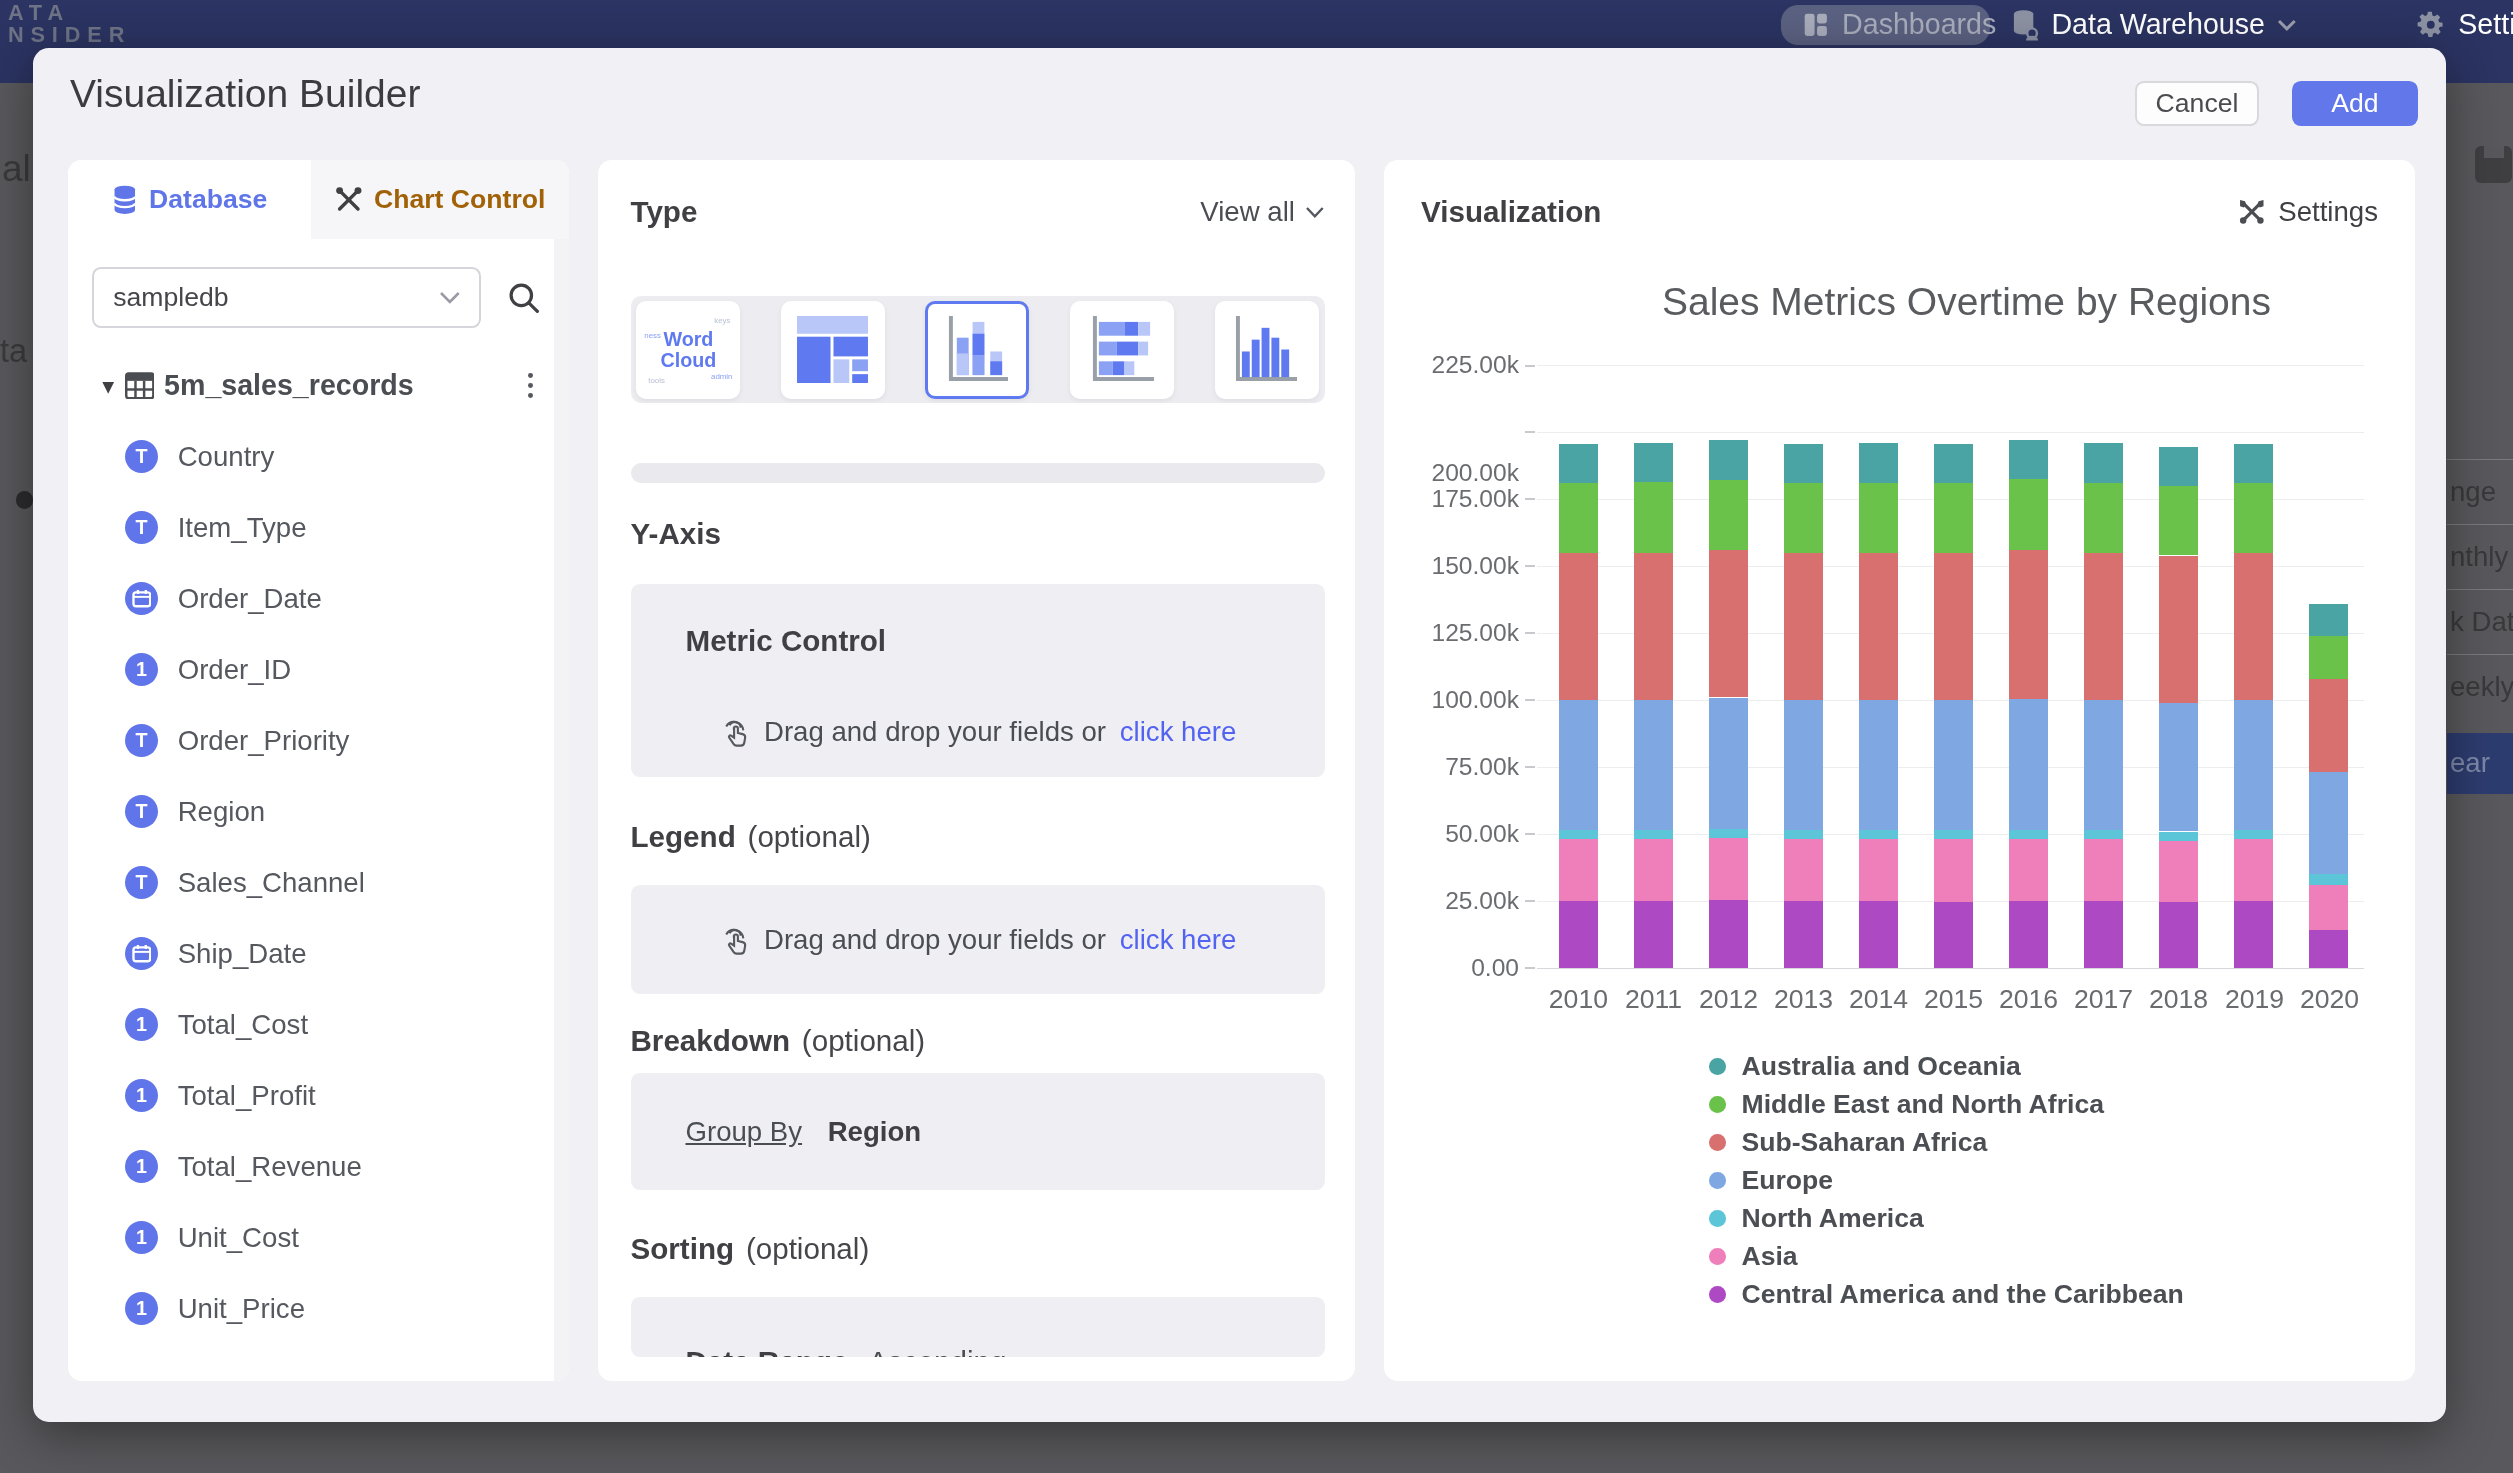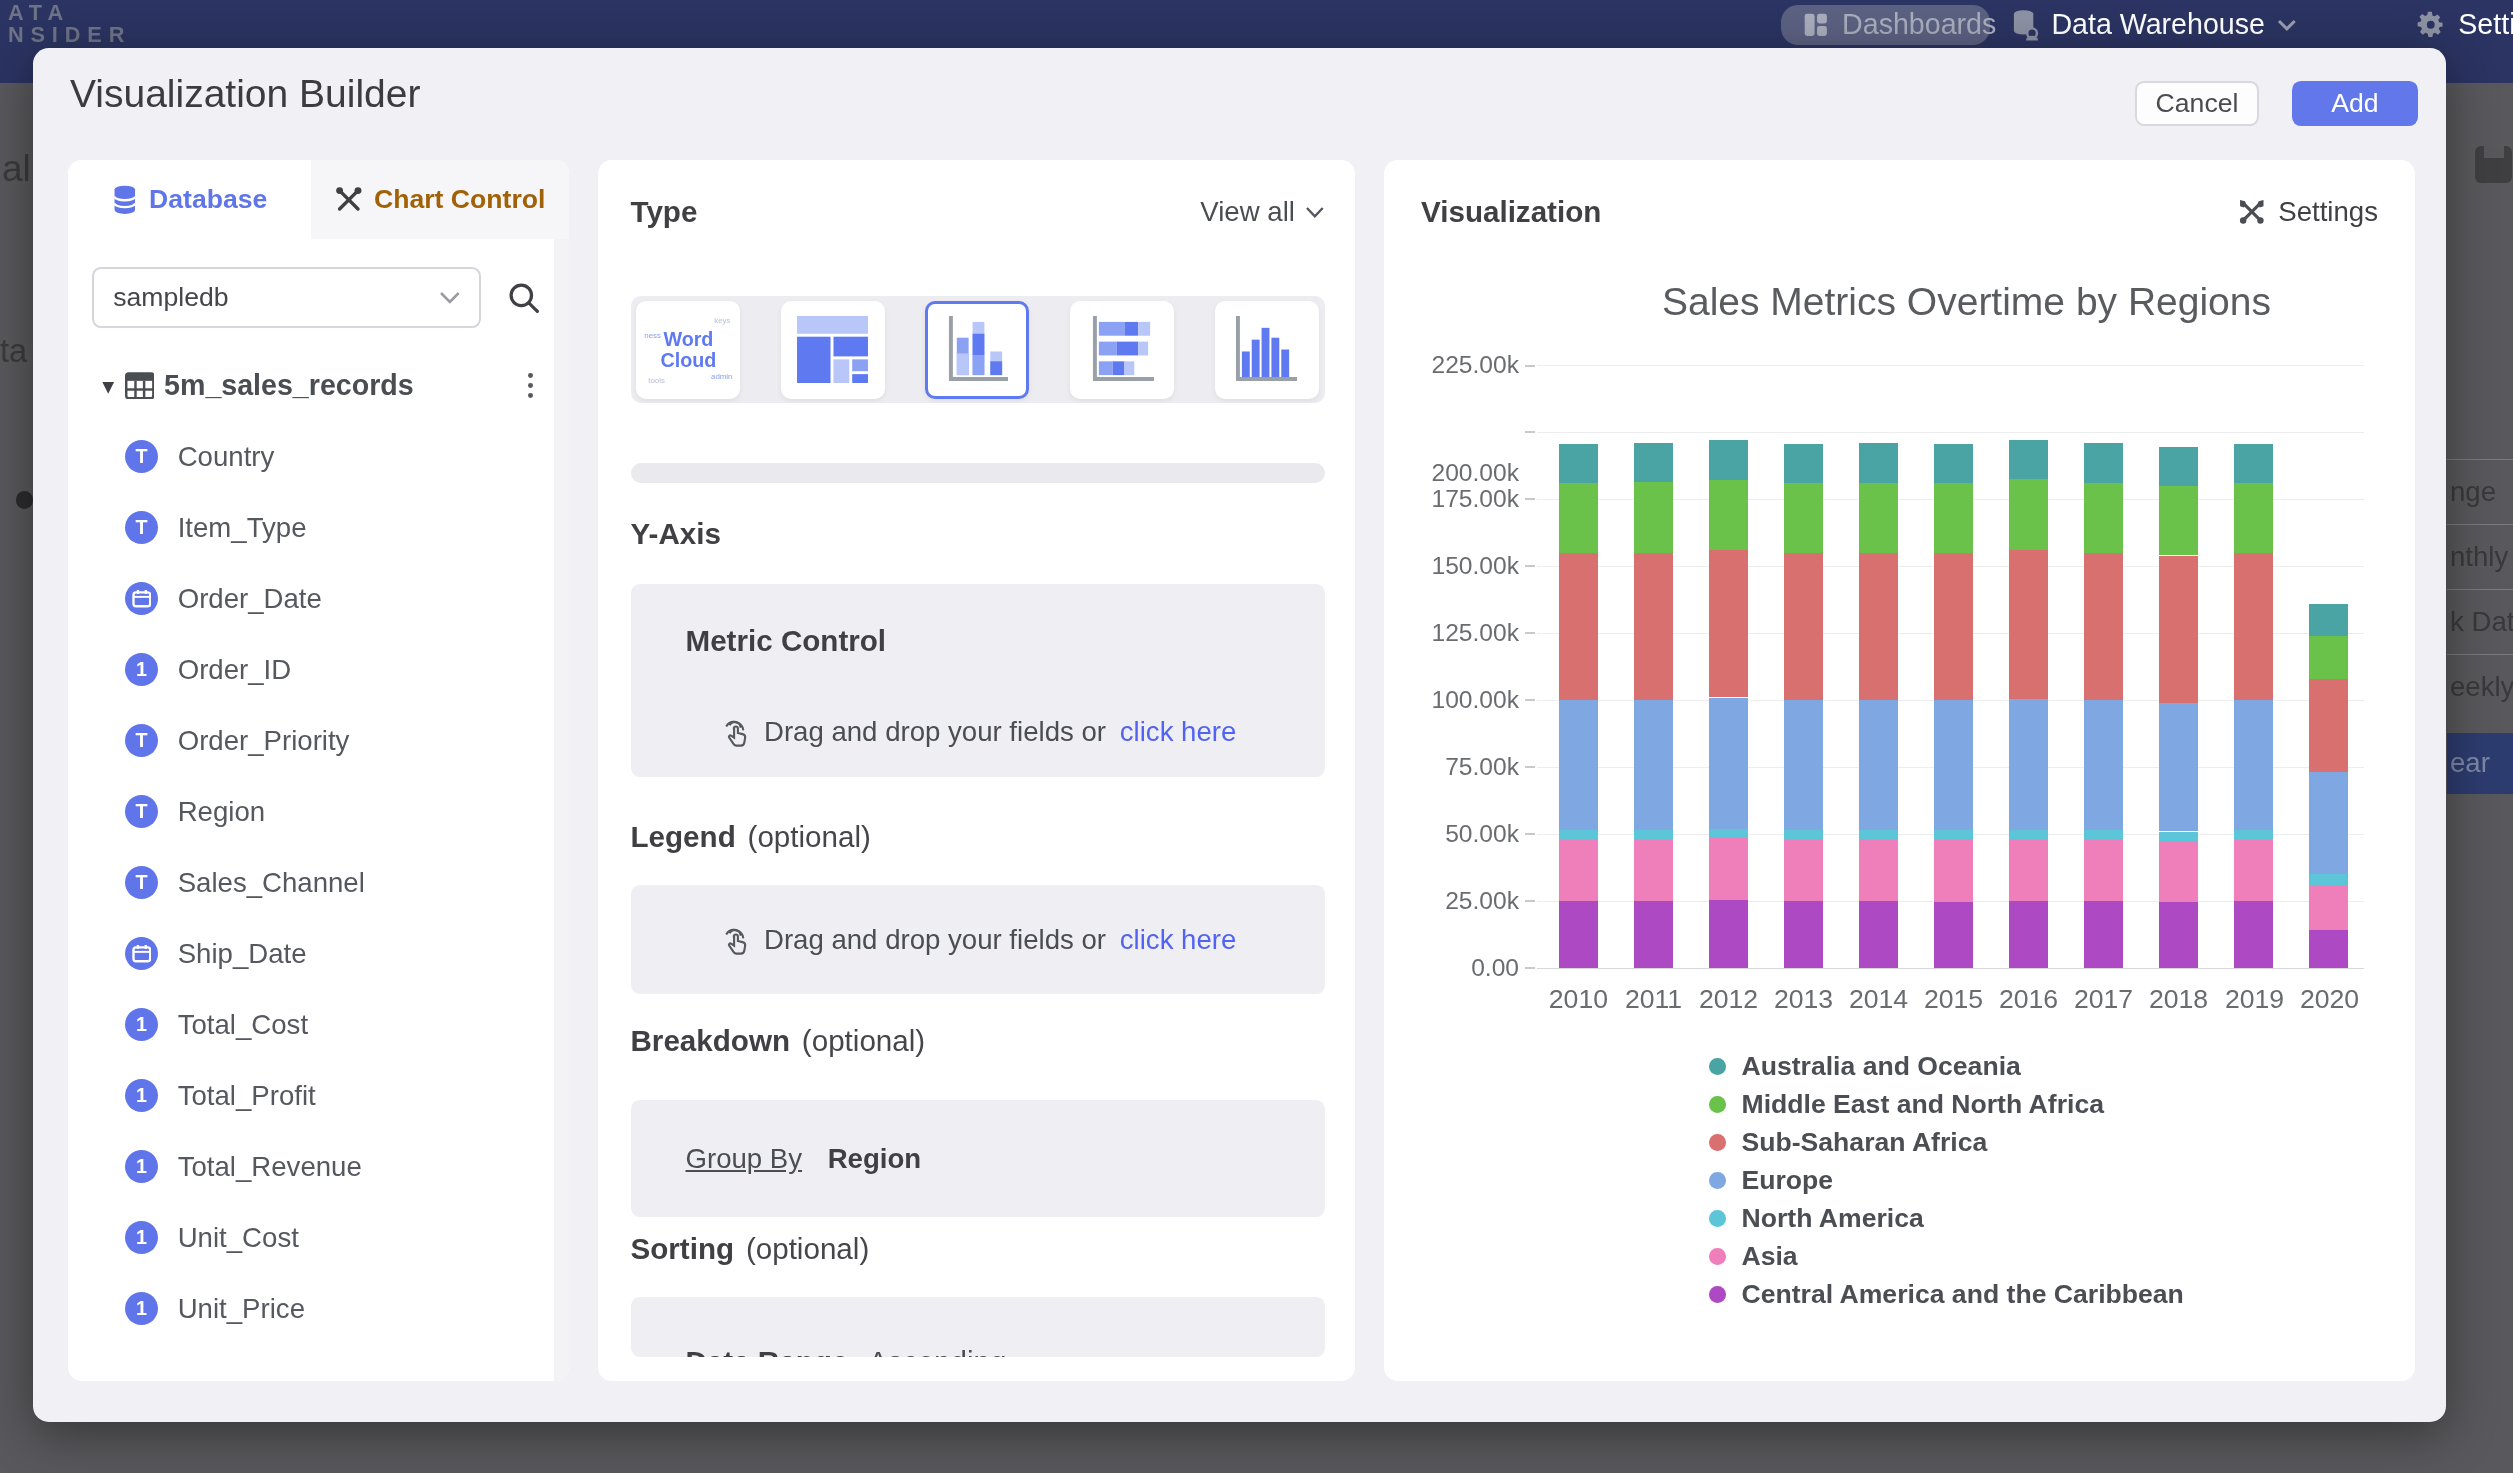--- a/index.html
+++ b/index.html
@@ -61,21 +61,21 @@
   .cards-strip { position:absolute; left:32.5px; top:136px; width:694px; height:107px; background:#ededf1; border-radius:9.9px; display:flex; align-items:center; justify-content:space-between; padding:0 5.9px; }
   .tcard { width:104px; height:98px; background:#ffffff; border-radius:9.9px; box-shadow:0 2px 4.9px rgba(40,40,60,.08); position:relative; cursor:pointer; display:flex; align-items:center; justify-content:center; }
   .tcard.selected { border:3px solid #5f7af0; }
   .wc-word { color:#5f7af0; font-weight:bold; font-size:19.7px; line-height:20.7px; text-align:center; }
   .wc-mini { position:absolute; font-size:7.9px; color:#8ba1f4; }
   .scroll-strip { position:absolute; left:32.5px; top:303px; width:694px; height:19.7px; background:#e9e9ee; border-radius:9.9px; }
   .yaxis-label { position:absolute; left:32.5px; top:357px; }
   .gray-box { position:absolute; left:32.5px; width:694px; background:#efeff3; border-radius:8.9px; }
   .box-metric { top:424px; height:193px; }
   .box-legend { top:725px; height:109px; }
-  .box-group  { top:940px; height:117px; }
+  .box-group  { top:913px; height:117px; }
   .box-sort   { top:1137px; height:60px; overflow:hidden; }
   .box-title { position:absolute; left:55px; top:40px; font-size:29.6px; font-weight:bold; color:#3f3f44; }
   .drag-row { position:absolute; left:0; width:100%; display:flex; align-items:center; justify-content:center; gap:13.8px; font-size:27.6px; color:#4a4d52; }
   .drag-link { color:#5163f0; cursor:pointer; }
   .opt-head { position:absolute; left:32.5px; display:flex; gap:11.8px; align-items:baseline; }
   .opt-suffix { font-size:29.6px; font-weight:500; color:#45454a; }
   .groupby-row { position:absolute; left:55px; top:43px; display:flex; align-items:center; gap:25.6px; }
   .groupby-label { font-size:27.6px; color:#4a4d52; text-decoration:underline; cursor:pointer; }
   .groupby-value { font-size:27.6px; font-weight:bold; color:#3f3f44; }
   .sort-row { position:absolute; left:55px; top:48px; display:flex; gap:20px; }

